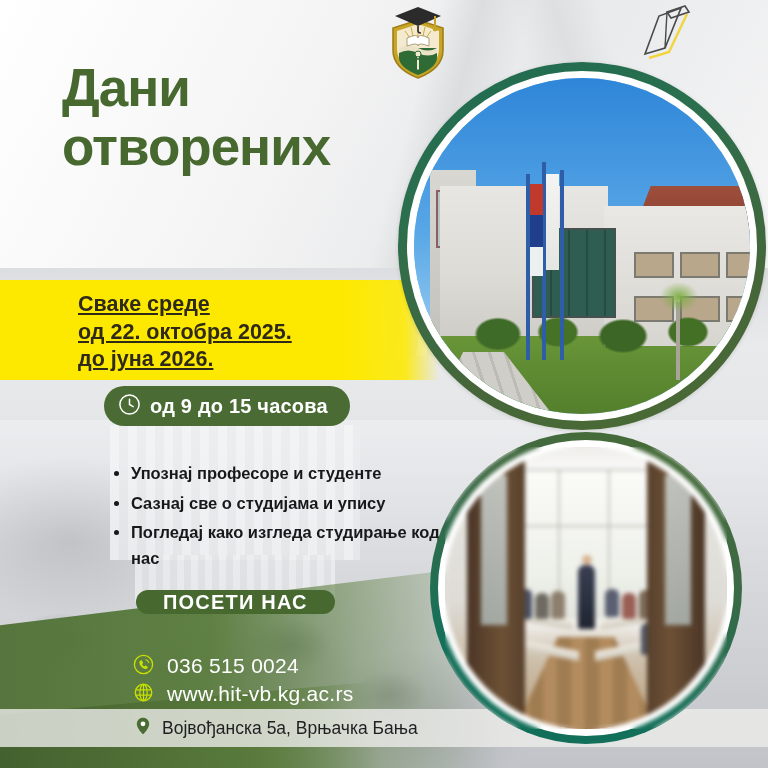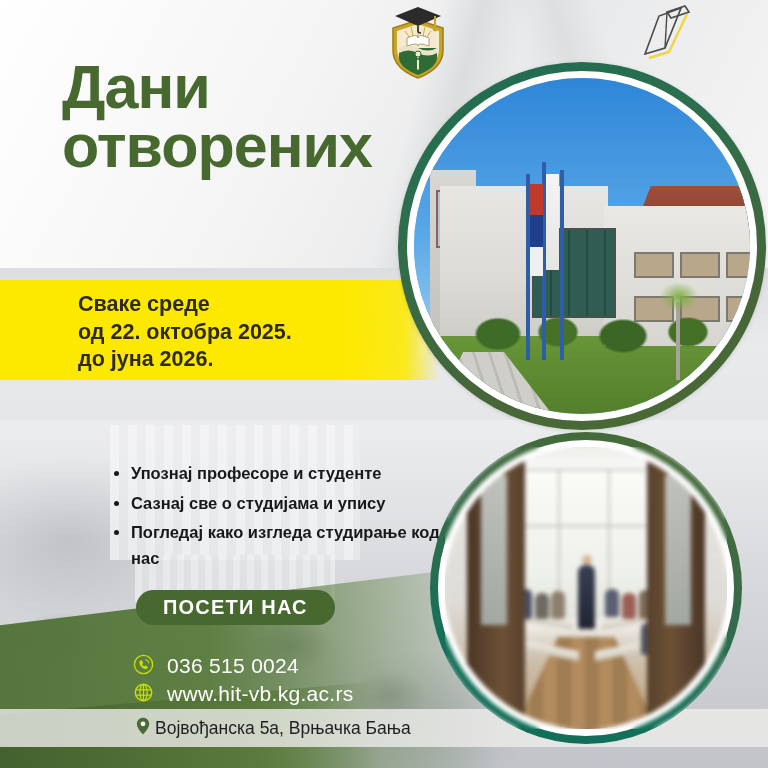--- a/index.html
+++ b/index.html
@@ -86,33 +86,33 @@
   .uni-text{
     position:absolute;left:456px;top:10px;width:215px;
     color:#6a1540;font-size:11.2px;font-weight:700;line-height:17.5px;
     letter-spacing:.15px;
   }
   .book-mark{position:absolute;left:637px;top:2px;width:76px;height:66px;}
 
   
   .title{
     position:absolute;left:62px;top:58px;width:400px;
-    color:#47682f;font-size:61px;font-weight:700;line-height:59px;
+    color:#47682f;font-size:53px;font-weight:700;line-height:59px;
     letter-spacing:-1px;
   }
   .title span{display:block;}
 
   
   .yellow-band{
     position:absolute;left:0;top:280px;width:440px;height:100px;
     background:linear-gradient(90deg,#fde900 0%,#fde900 78%,rgba(253,233,0,.88) 92%,rgba(253,233,0,0) 100%);
   }
   .date-text{
     position:absolute;left:78px;top:291px;width:340px;
-    color:#2f2a17;font-size:21.5px;font-weight:700;line-height:27.5px;
+    color:#2f2a17;font-size:21.5px;font-weight:700;line-height:27.5px;text-decoration:underline;
   }
   .date-text span{display:block;}
 
   
   .time-pill{
     position:absolute;left:104px;top:386px;height:40px;
     display:flex;align-items:center;gap:9px;
     padding:0 22px 0 14px;border-radius:22px;
     background:#4a6b33;color:#fff;
   }
@@ -121,36 +121,36 @@
   
   .bullets{
     position:absolute;left:112px;top:461px;width:330px;
     color:#17181a;font-size:16.5px;font-weight:700;line-height:25.5px;
   }
   .bullets li{margin-bottom:4px;}
   .bullets ul{margin:0;padding-left:19px;list-style:disc;}
 
   
   .cta{
-    position:absolute;left:136px;top:590px;height:35px;
+    position:absolute;left:136px;top:590px;height:24px;
     display:flex;align-items:center;justify-content:center;
     padding:0 27px;border-radius:21px;background:#47682f;
     color:#fff;font-size:20px;font-weight:700;letter-spacing:1.2px;
   }
 
   
   .contacts{position:absolute;left:133px;top:652px;}
   .crow{display:flex;align-items:center;gap:13px;height:28px;}
   .crow .txt{color:#ffffff;font-size:21px;font-weight:400;letter-spacing:.3px;}
   .addr-strip{
     position:absolute;left:0;top:709px;width:768px;height:38px;
     background:rgba(236,236,234,.80);
     display:flex;align-items:center;
   }
-  .addr-inner{display:flex;align-items:center;gap:2px;margin-left:133px;}
+  .addr-inner{display:flex;align-items:center;gap:9px;margin-left:133px;}
   .addr-inner .txt{color:#1d1f21;font-size:17.5px;font-weight:400;}
 
   
   .circle{position:absolute;border-radius:50%;overflow:hidden;}
   .ring-top{
     left:398px;top:62px;width:368px;height:368px;
     background:linear-gradient(160deg,#1e6b51 0%,#2b6f4e 30%,#46663a 70%,#4a6b33 100%);
     padding:0;box-shadow:0 1px 4px rgba(0,0,0,.12);
   }
   .ring-top .white{
@@ -330,20 +330,29 @@
     <span>отворених</span>
   </div>
 
   <div class="yellow-band"></div>
   <div class="date-text">
     <span>Сваке среде</span>
     <span>од 22. октобра 2025.</span>
     <span>до јуна 2026.</span>
   </div>
 
+  <div class="time-pill">
+    <span>
+      <svg viewBox="0 0 24 24" width="23" height="23">
+        <circle cx="12" cy="12" r="10" fill="none" stroke="#ffffff" stroke-width="1.6"></circle>
+        <path d="M12 6.5 V12 L15.8 14.2" fill="none" stroke="#ffffff" stroke-width="1.6" stroke-linecap="round"></path>
+      </svg>
+    </span>
+    <span class="label">од 9 до 15 часова</span>
+  </div>
 
   <div class="bullets">
     <ul>
       <li>Упознај професоре и студенте</li>
       <li>Сазнај све о студијама и упису</li>
       <li>Погледај како изгледа студирање код нас</li>
     </ul>
   </div>
 
   <div class="cta">ПОСЕТИ НАС</div>

